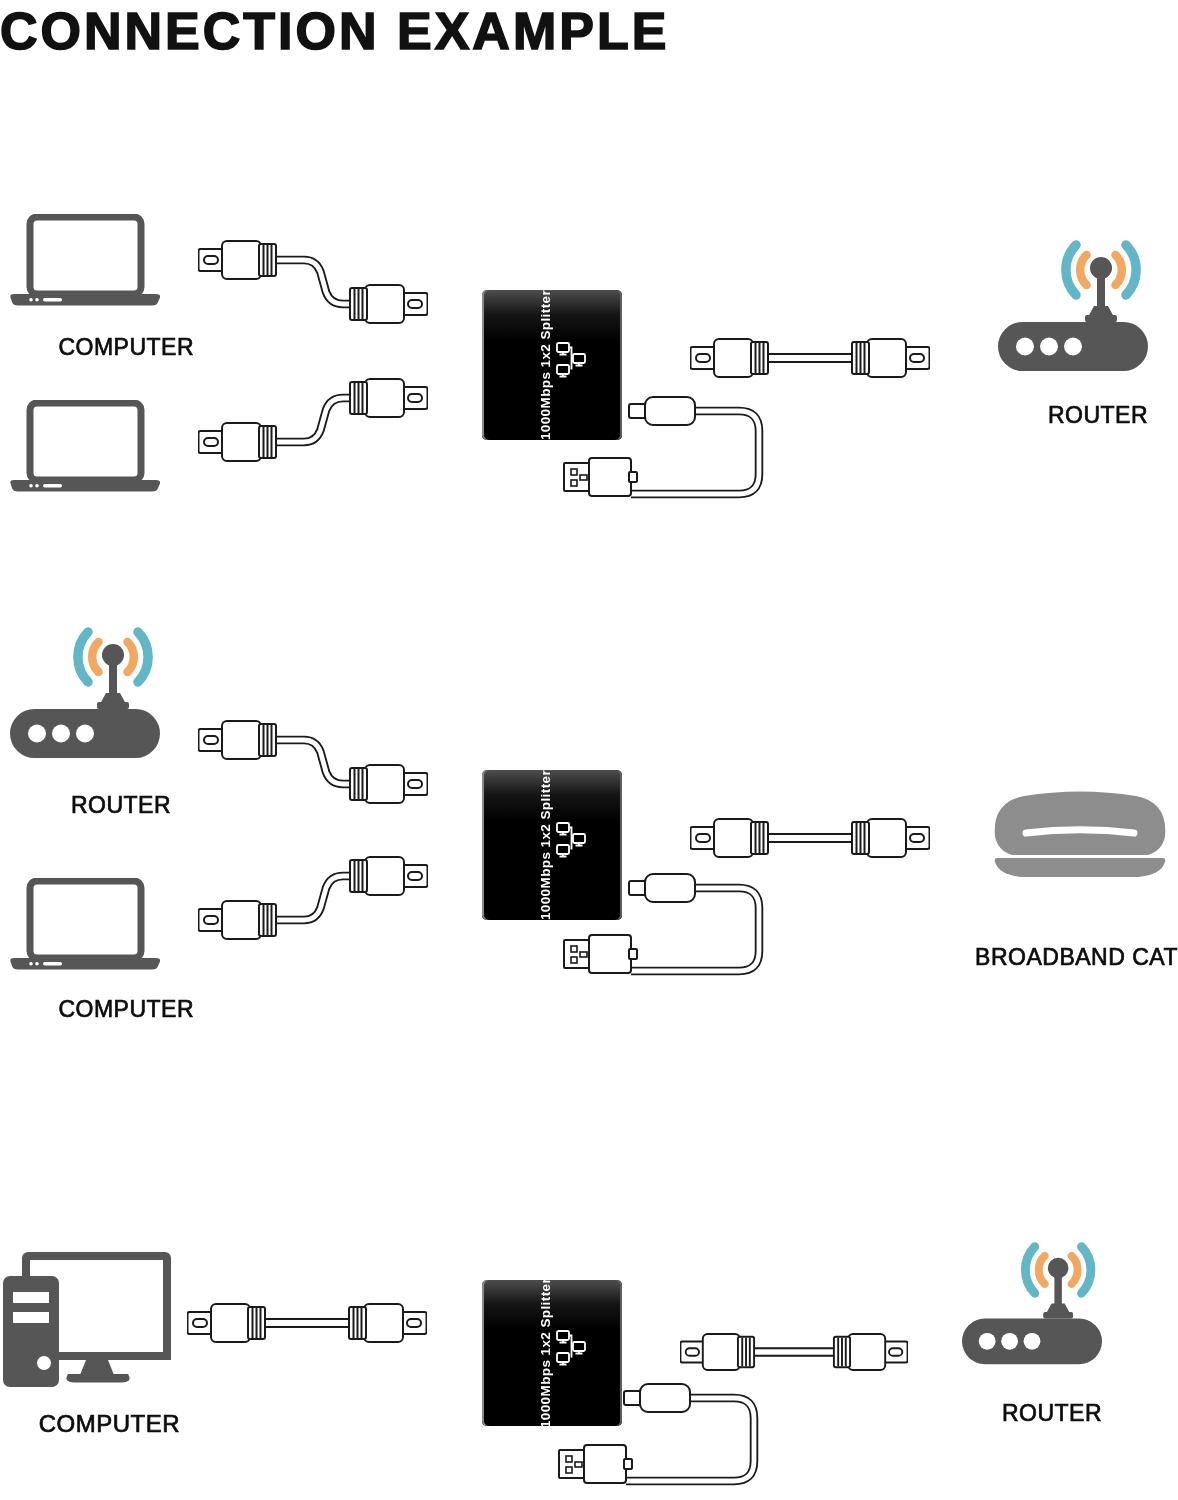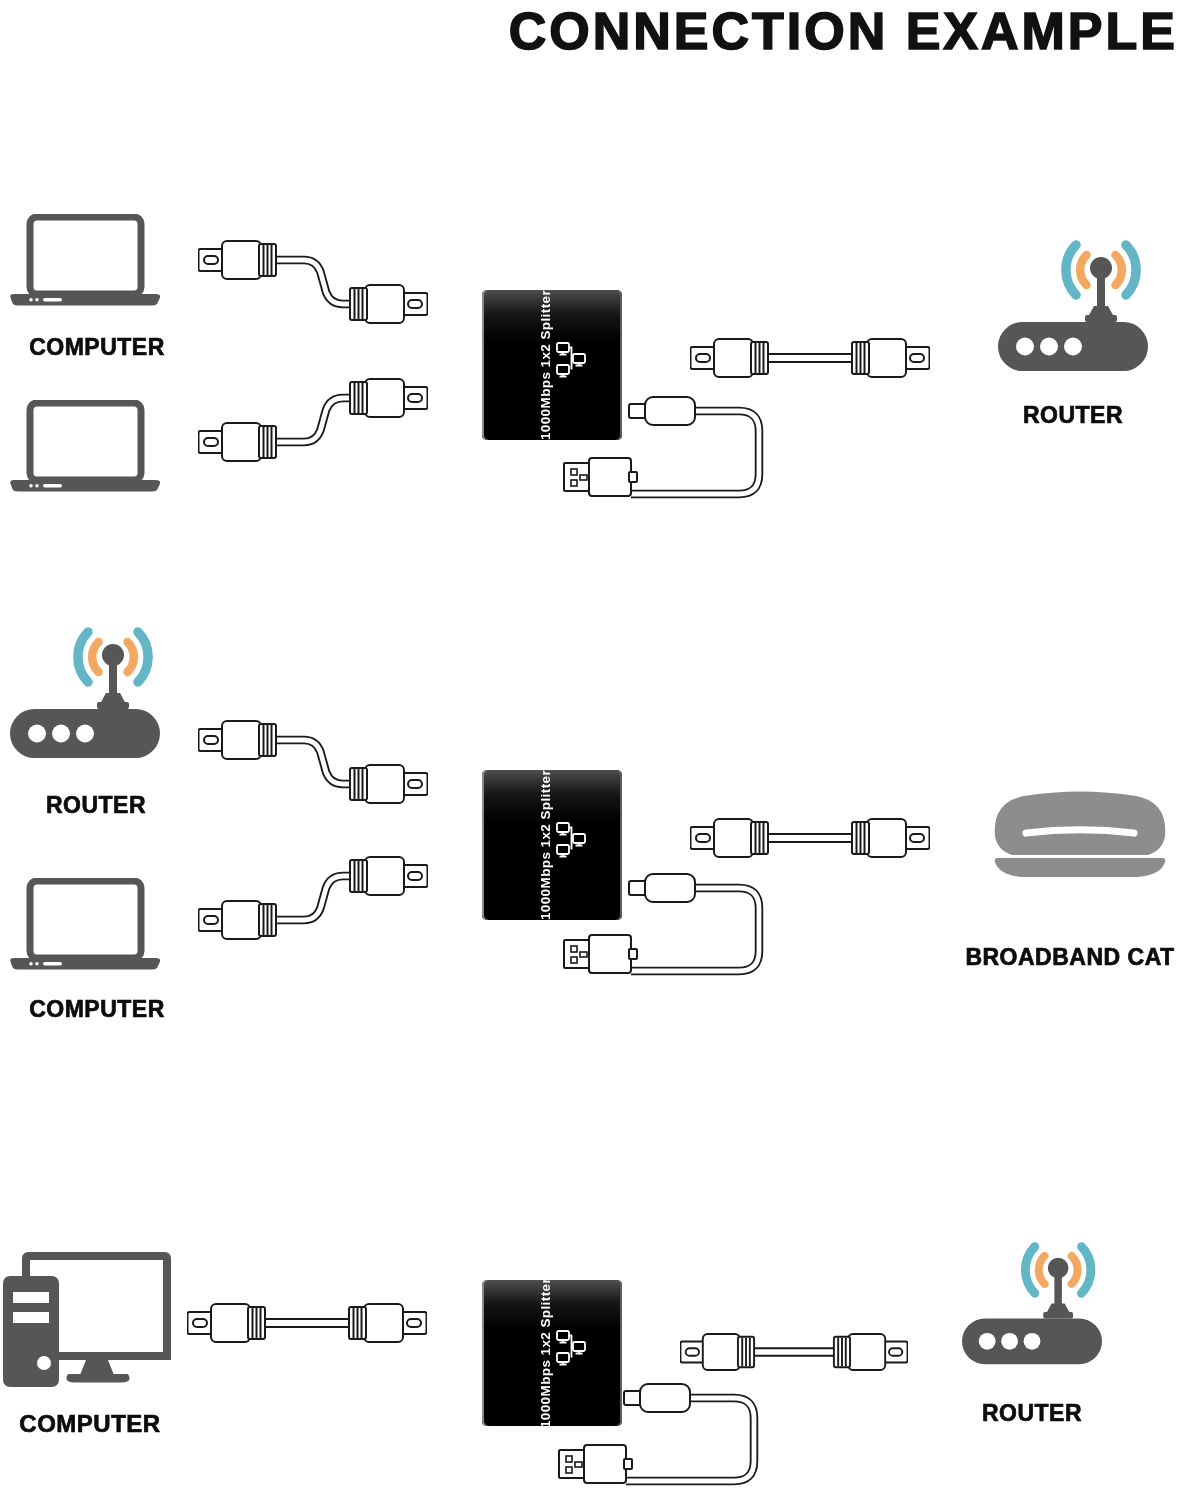--- a/index.html
+++ b/index.html
@@ -9,26 +9,26 @@
     --wifi-orange:#f2a860;
     --line:#1a1a1a;
     --text-black:#111111;
   }
   html,body{margin:0;padding:0;background:#fff;}
   body{font-family:"Liberation Sans", sans-serif;}
   .canvas{position:relative;width:1178px;height:1500px;background:#ffffff;overflow:hidden;margin:0 auto;}
   .abs{position:absolute;}
   .title{
     position:absolute;left:0;right:0;top:0;height:62px;
-    text-align:right;font-size:52px;font-weight:bold;color:var(--text-black);
+    text-align:left;font-size:52px;font-weight:bold;color:var(--text-black);
     letter-spacing:3px;-webkit-text-stroke:1.6px var(--text-black);
     line-height:62px;white-space:nowrap;
   }
   .dev-label{
-    position:absolute;text-align:center;font-weight:bold;color:#0c0c0c;
+    position:absolute;text-align:right;font-weight:normal;color:#0c0c0c;
     font-size:23px;letter-spacing:0.5px;-webkit-text-stroke:0.7px #0c0c0c;
     white-space:nowrap;
   }
   
   .ln{fill:#ffffff;stroke:var(--line);stroke-width:2;}
   line.ln, path.noF{fill:none;}
   .lnS{fill:#ffffff;stroke:var(--line);stroke-width:1.6;}
   .cableB{fill:none;stroke:var(--line);stroke-width:8.5;}
   .cableW{fill:none;stroke:#ffffff;stroke-width:4.8;}
   .teal{stroke:var(--wifi-teal);stroke-width:9.5;fill:none;stroke-linecap:round;}

